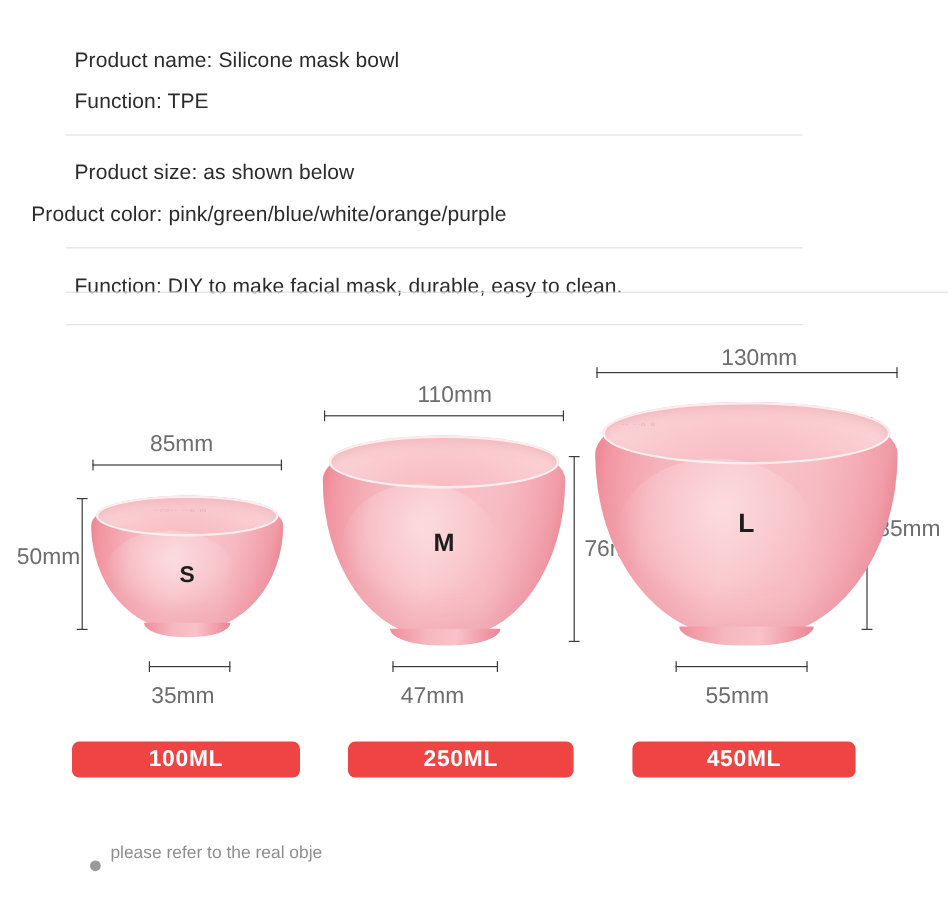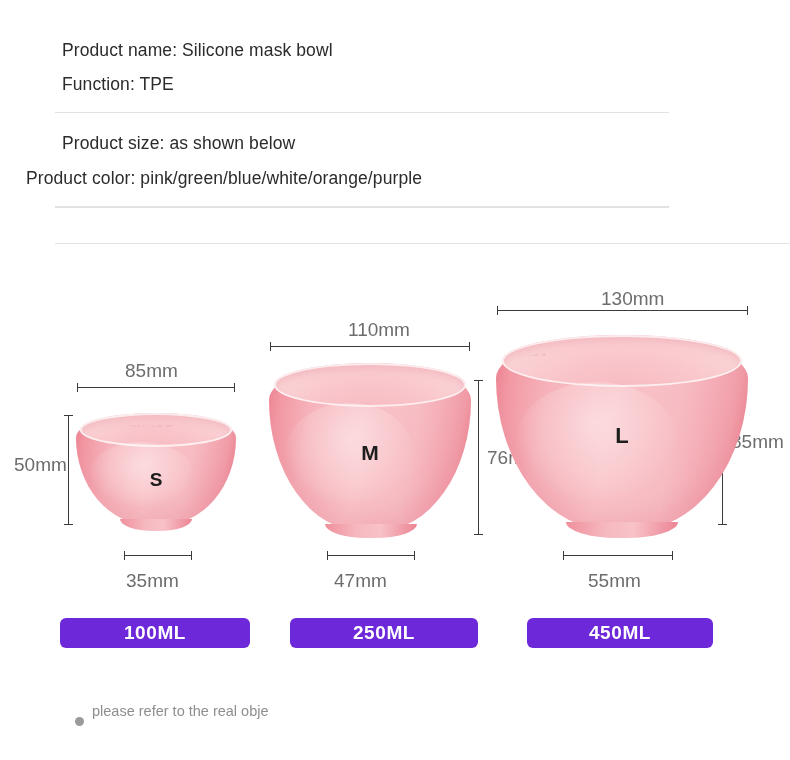--- a/index.html
+++ b/index.html
@@ -166,21 +166,21 @@
     font-size: 19px;
     color: #6d6d6d;
     white-space: nowrap;
   }
 
   
   .badge {
     position: absolute;
     height: 30px;
     border-radius: 6px;
-    background: #6d28d9;
+    background: #ef4444;
     color: #ffffff;
     font-size: 19px;
     font-weight: bold;
     letter-spacing: .6px;
     display: flex;
     align-items: center;
     justify-content: center;
   }
 
   
@@ -217,20 +217,23 @@
     <div class="spec-line" style="padding-bottom:19px;">Function: TPE</div>
   </div>
   <div class="divider"></div>
 
   <div class="spec-group">
     <div class="spec-line" style="padding-top:22px;padding-bottom:17px;">Product size: as shown below</div>
     <div class="spec-line" style="padding-bottom:19px;padding-left:26px;">Product color: pink/green/blue/white/orange/purple</div>
   </div>
   <div class="divider"></div>
 
+  <div class="spec-group">
+    <div class="spec-line" style="padding-top:23px;padding-bottom:22px;">Function: DIY to make facial mask, durable, easy to clean.</div>
+  </div>
   <div class="divider"></div>
 </div>
 
 <div class="divider" style="position:absolute;left:0;top:243px;width:790px;margin:0 55px;"></div>
 
 <div id="bowls-area">
 
   <div class="bowl-figure">
 
     <div class="dim-label" style="left:125px; top:117px;">85mm</div>

